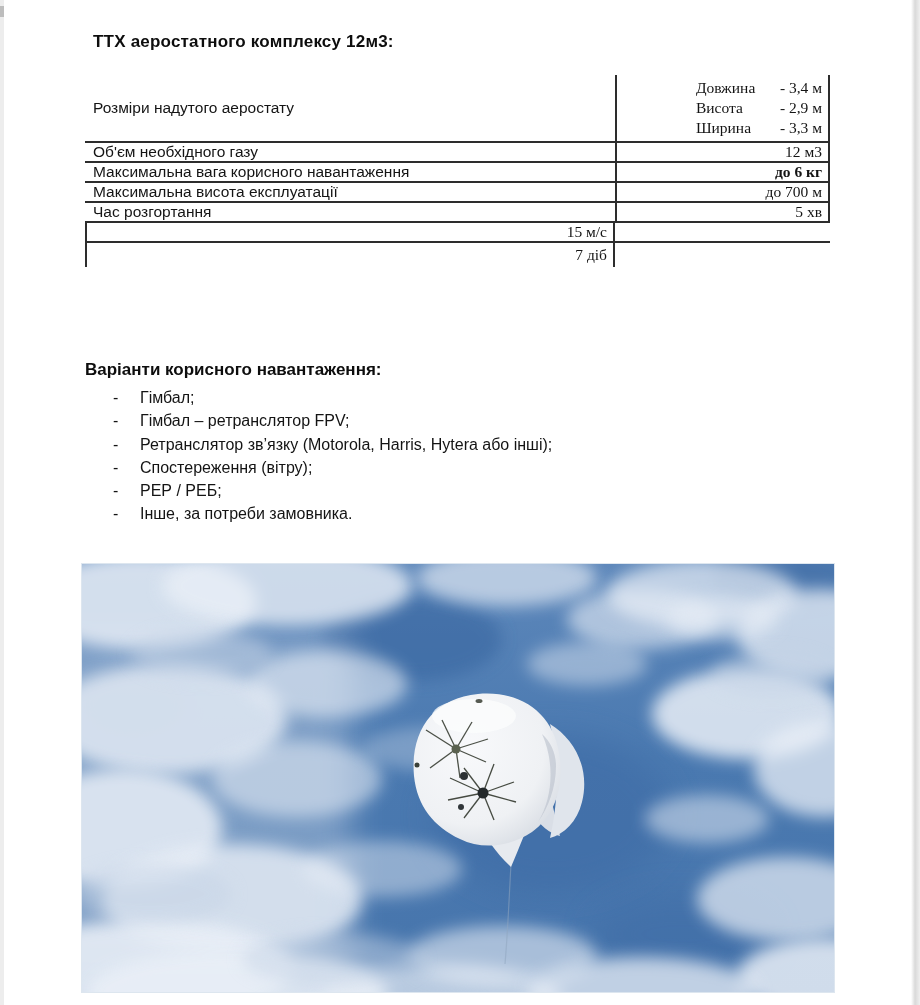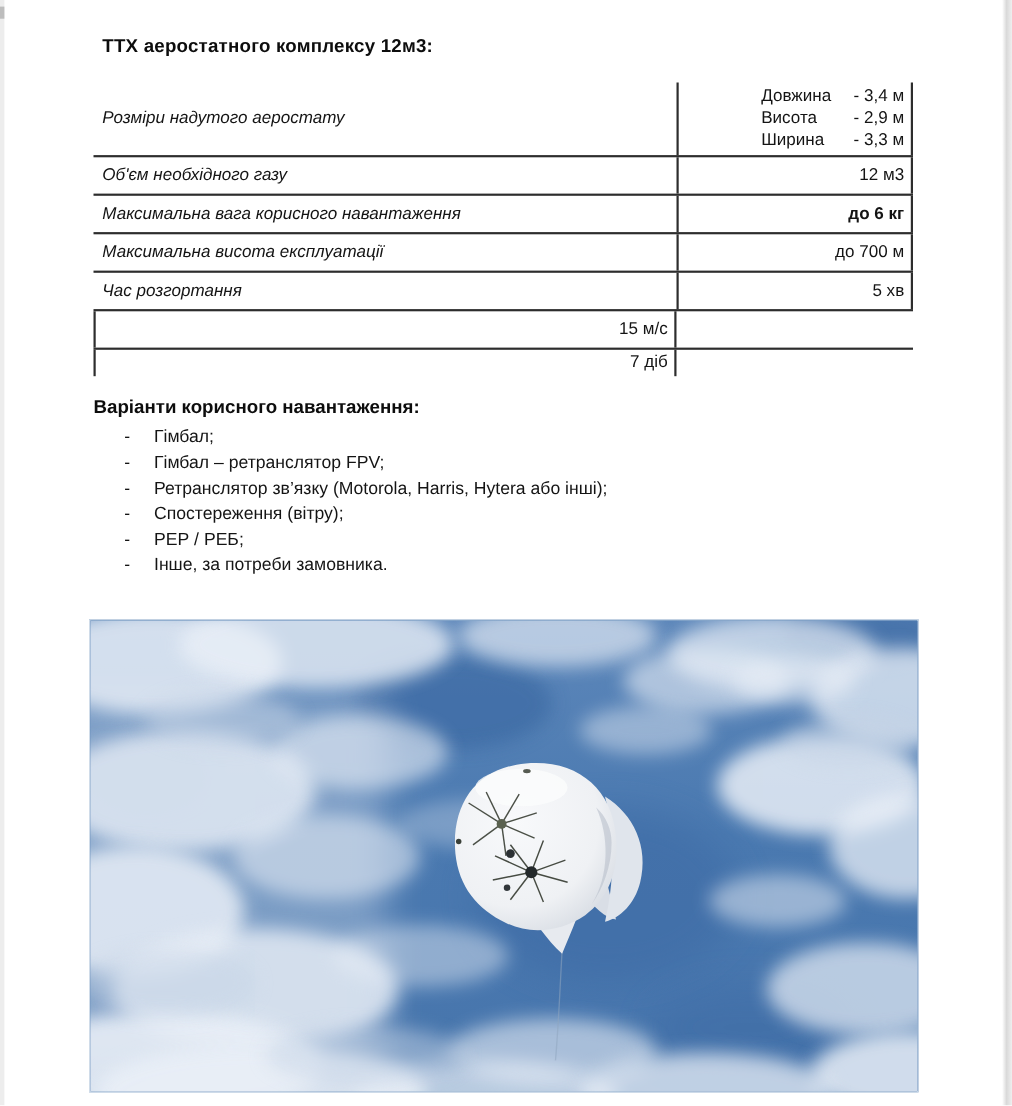--- a/index.html
+++ b/index.html
@@ -27,29 +27,29 @@
   
   .spec-table {
     position:absolute; left:85px; top:75px; width:745px;
     font-size:15.5px; color:#141414;
   }
   .spec-row {
     display:grid; grid-template-columns:530px 215px;
     border-bottom:2px solid #2d2d2d;
   }
   .spec-row.row-dims { height:68px; }
-  .spec-row.row-std  { height:35px; }
+  .spec-row.row-std  { height:20px; }
   .spec-row.row-last { border-bottom:none; height:24px; }
   .spec-label {
-    display:flex; align-items:center; padding:0 22px 0 8px; line-height:1.15;font-style:italic;
+    display:flex; align-items:center; padding:0 22px 0 8px; line-height:1.15;
   }
   .spec-value {
     border-left:2px solid #2d2d2d; border-right:2px solid #2d2d2d;
     display:flex; align-items:center; justify-content:flex-end;
-    padding:0 6px 0 4px; text-align:right; white-space:nowrap;
+    padding:0 6px 0 4px; text-align:right; white-space:nowrap;font-family:Liberation Serif, serif;
   }
   .spec-value.bold { font-weight:bold; }
   .dims-block { display:flex; flex-direction:column; justify-content:center; }
   .dim-row { display:grid; grid-template-columns:82px auto; line-height:20px; text-align:left; }
   .dim-name { }
   .dim-val { padding-left:2px; }
   
   .payload { position:absolute; left:85px; top:327px;margin-top:33px; }
   .payload-heading { font-size:17px; font-weight:bold; color:#0d0d0d; margin-bottom:6px; }
   .payload-list { list-style:none; }

